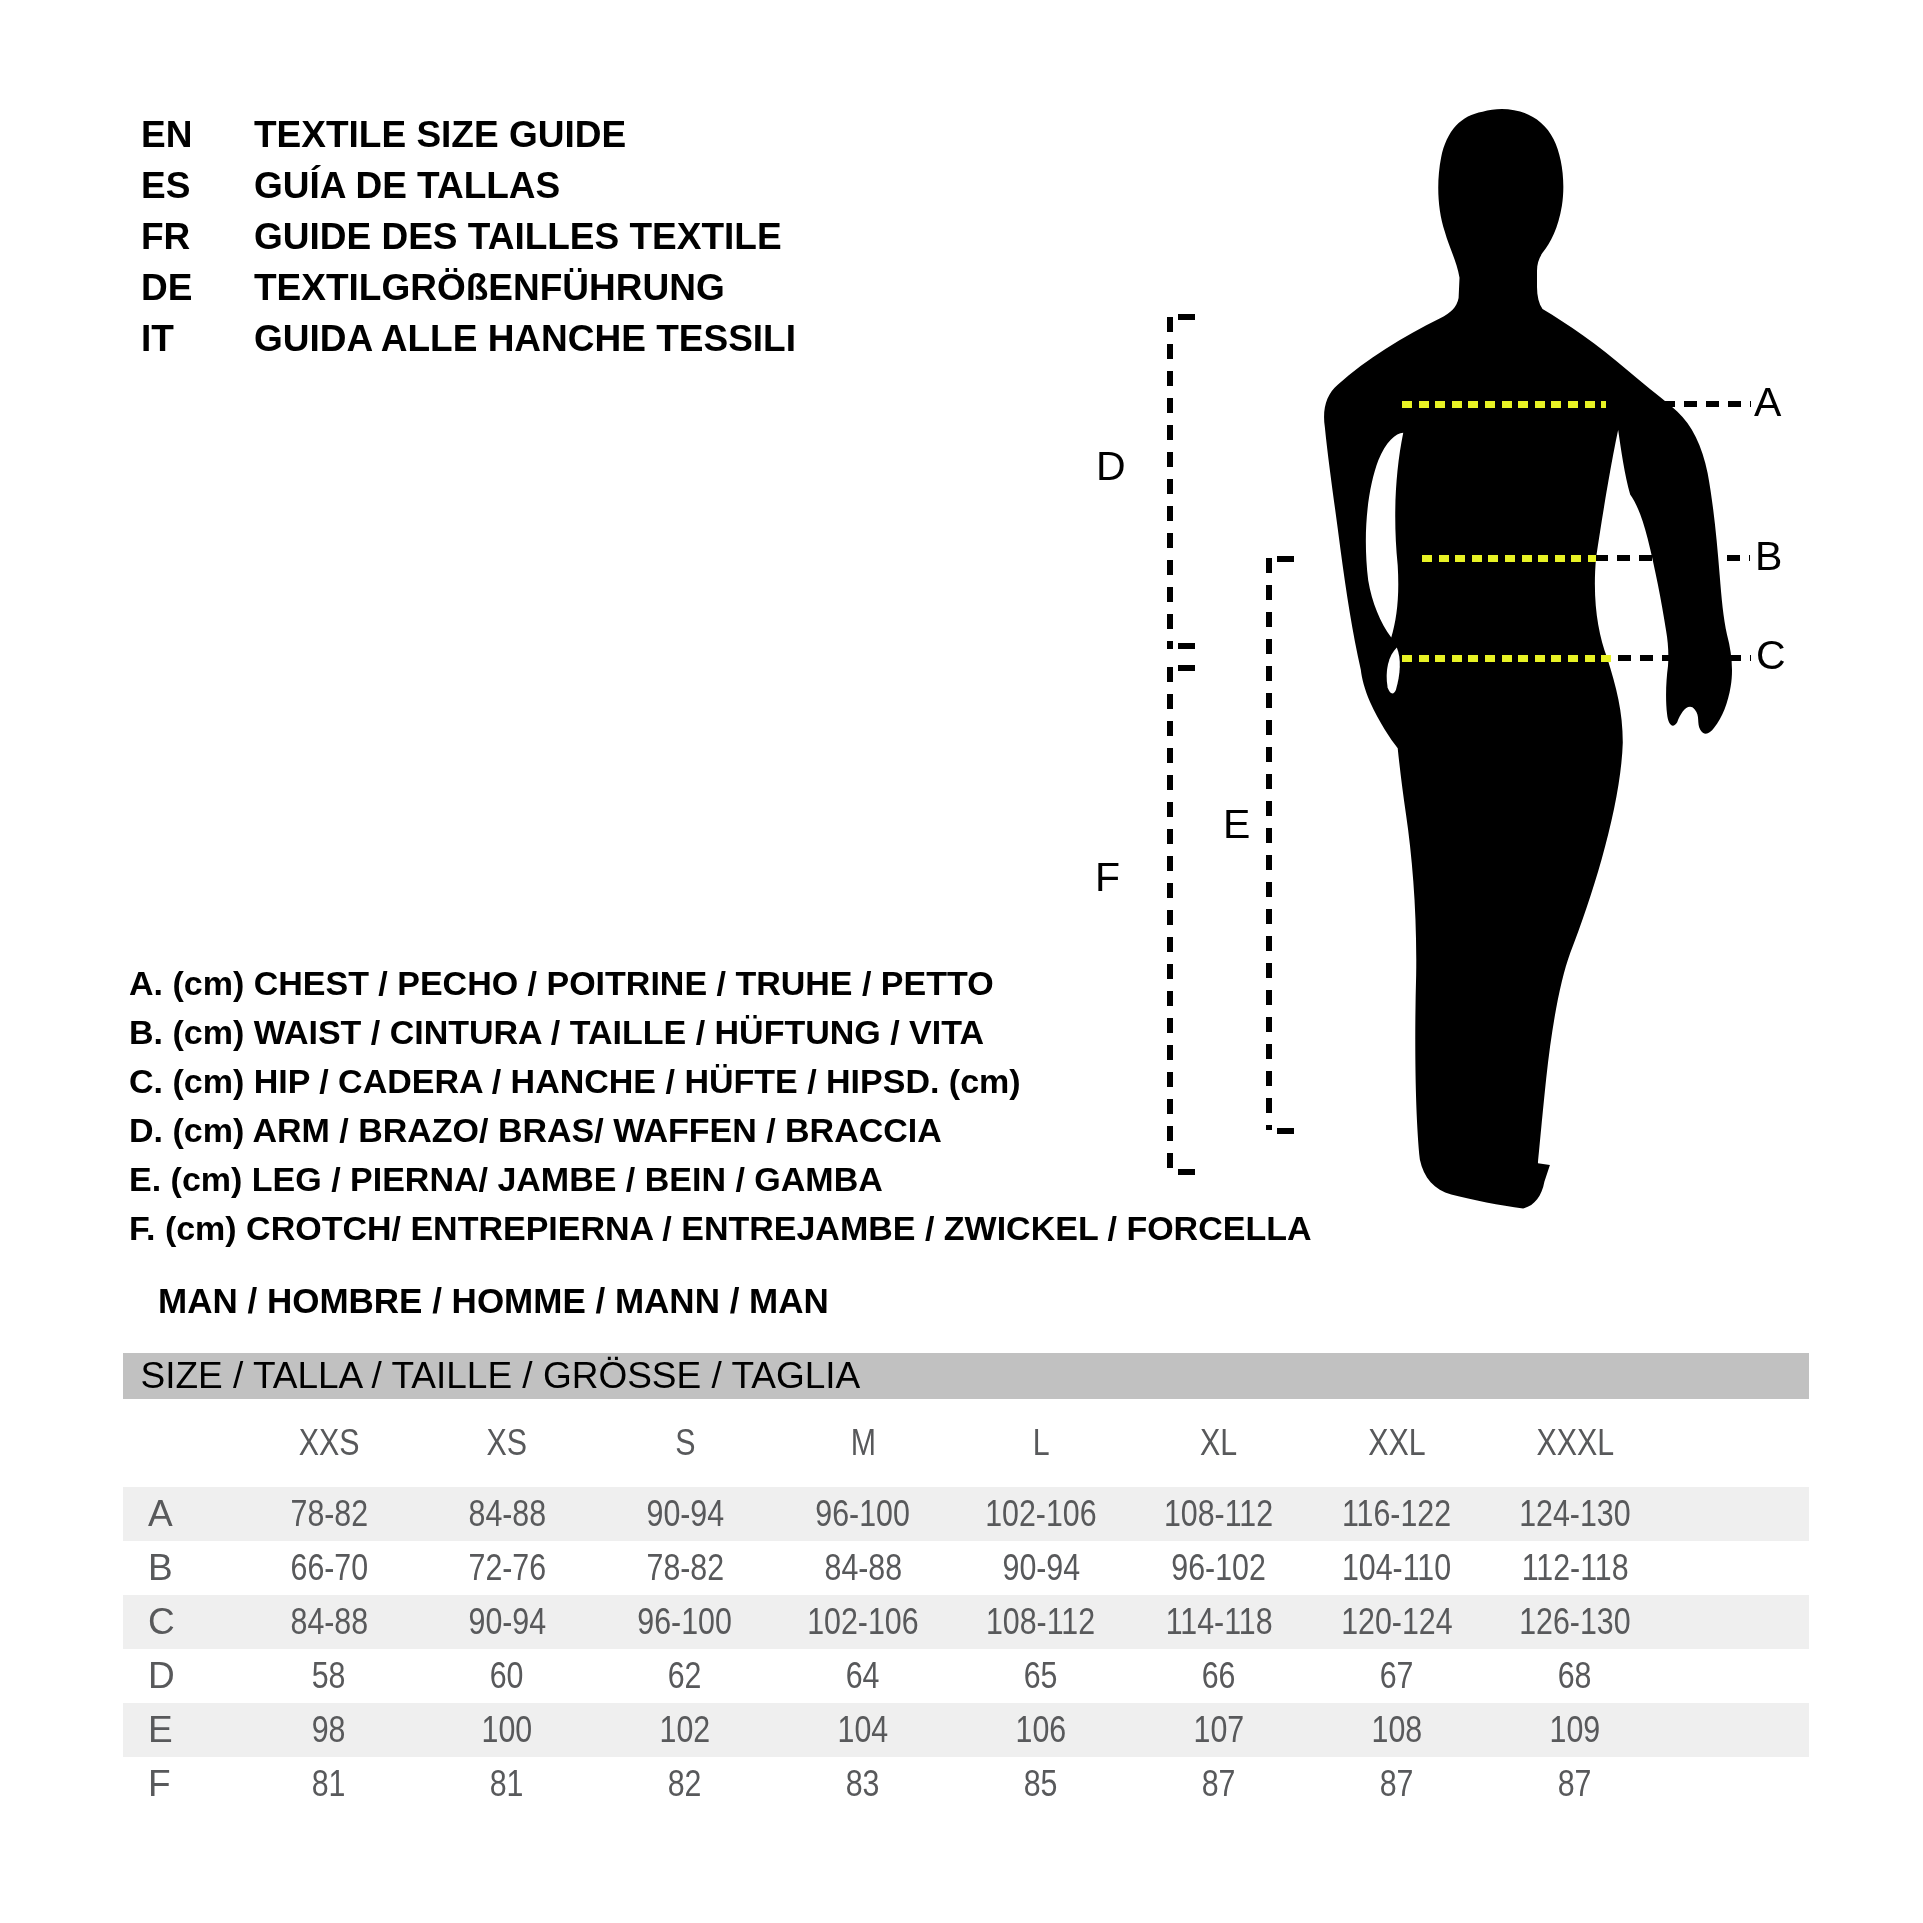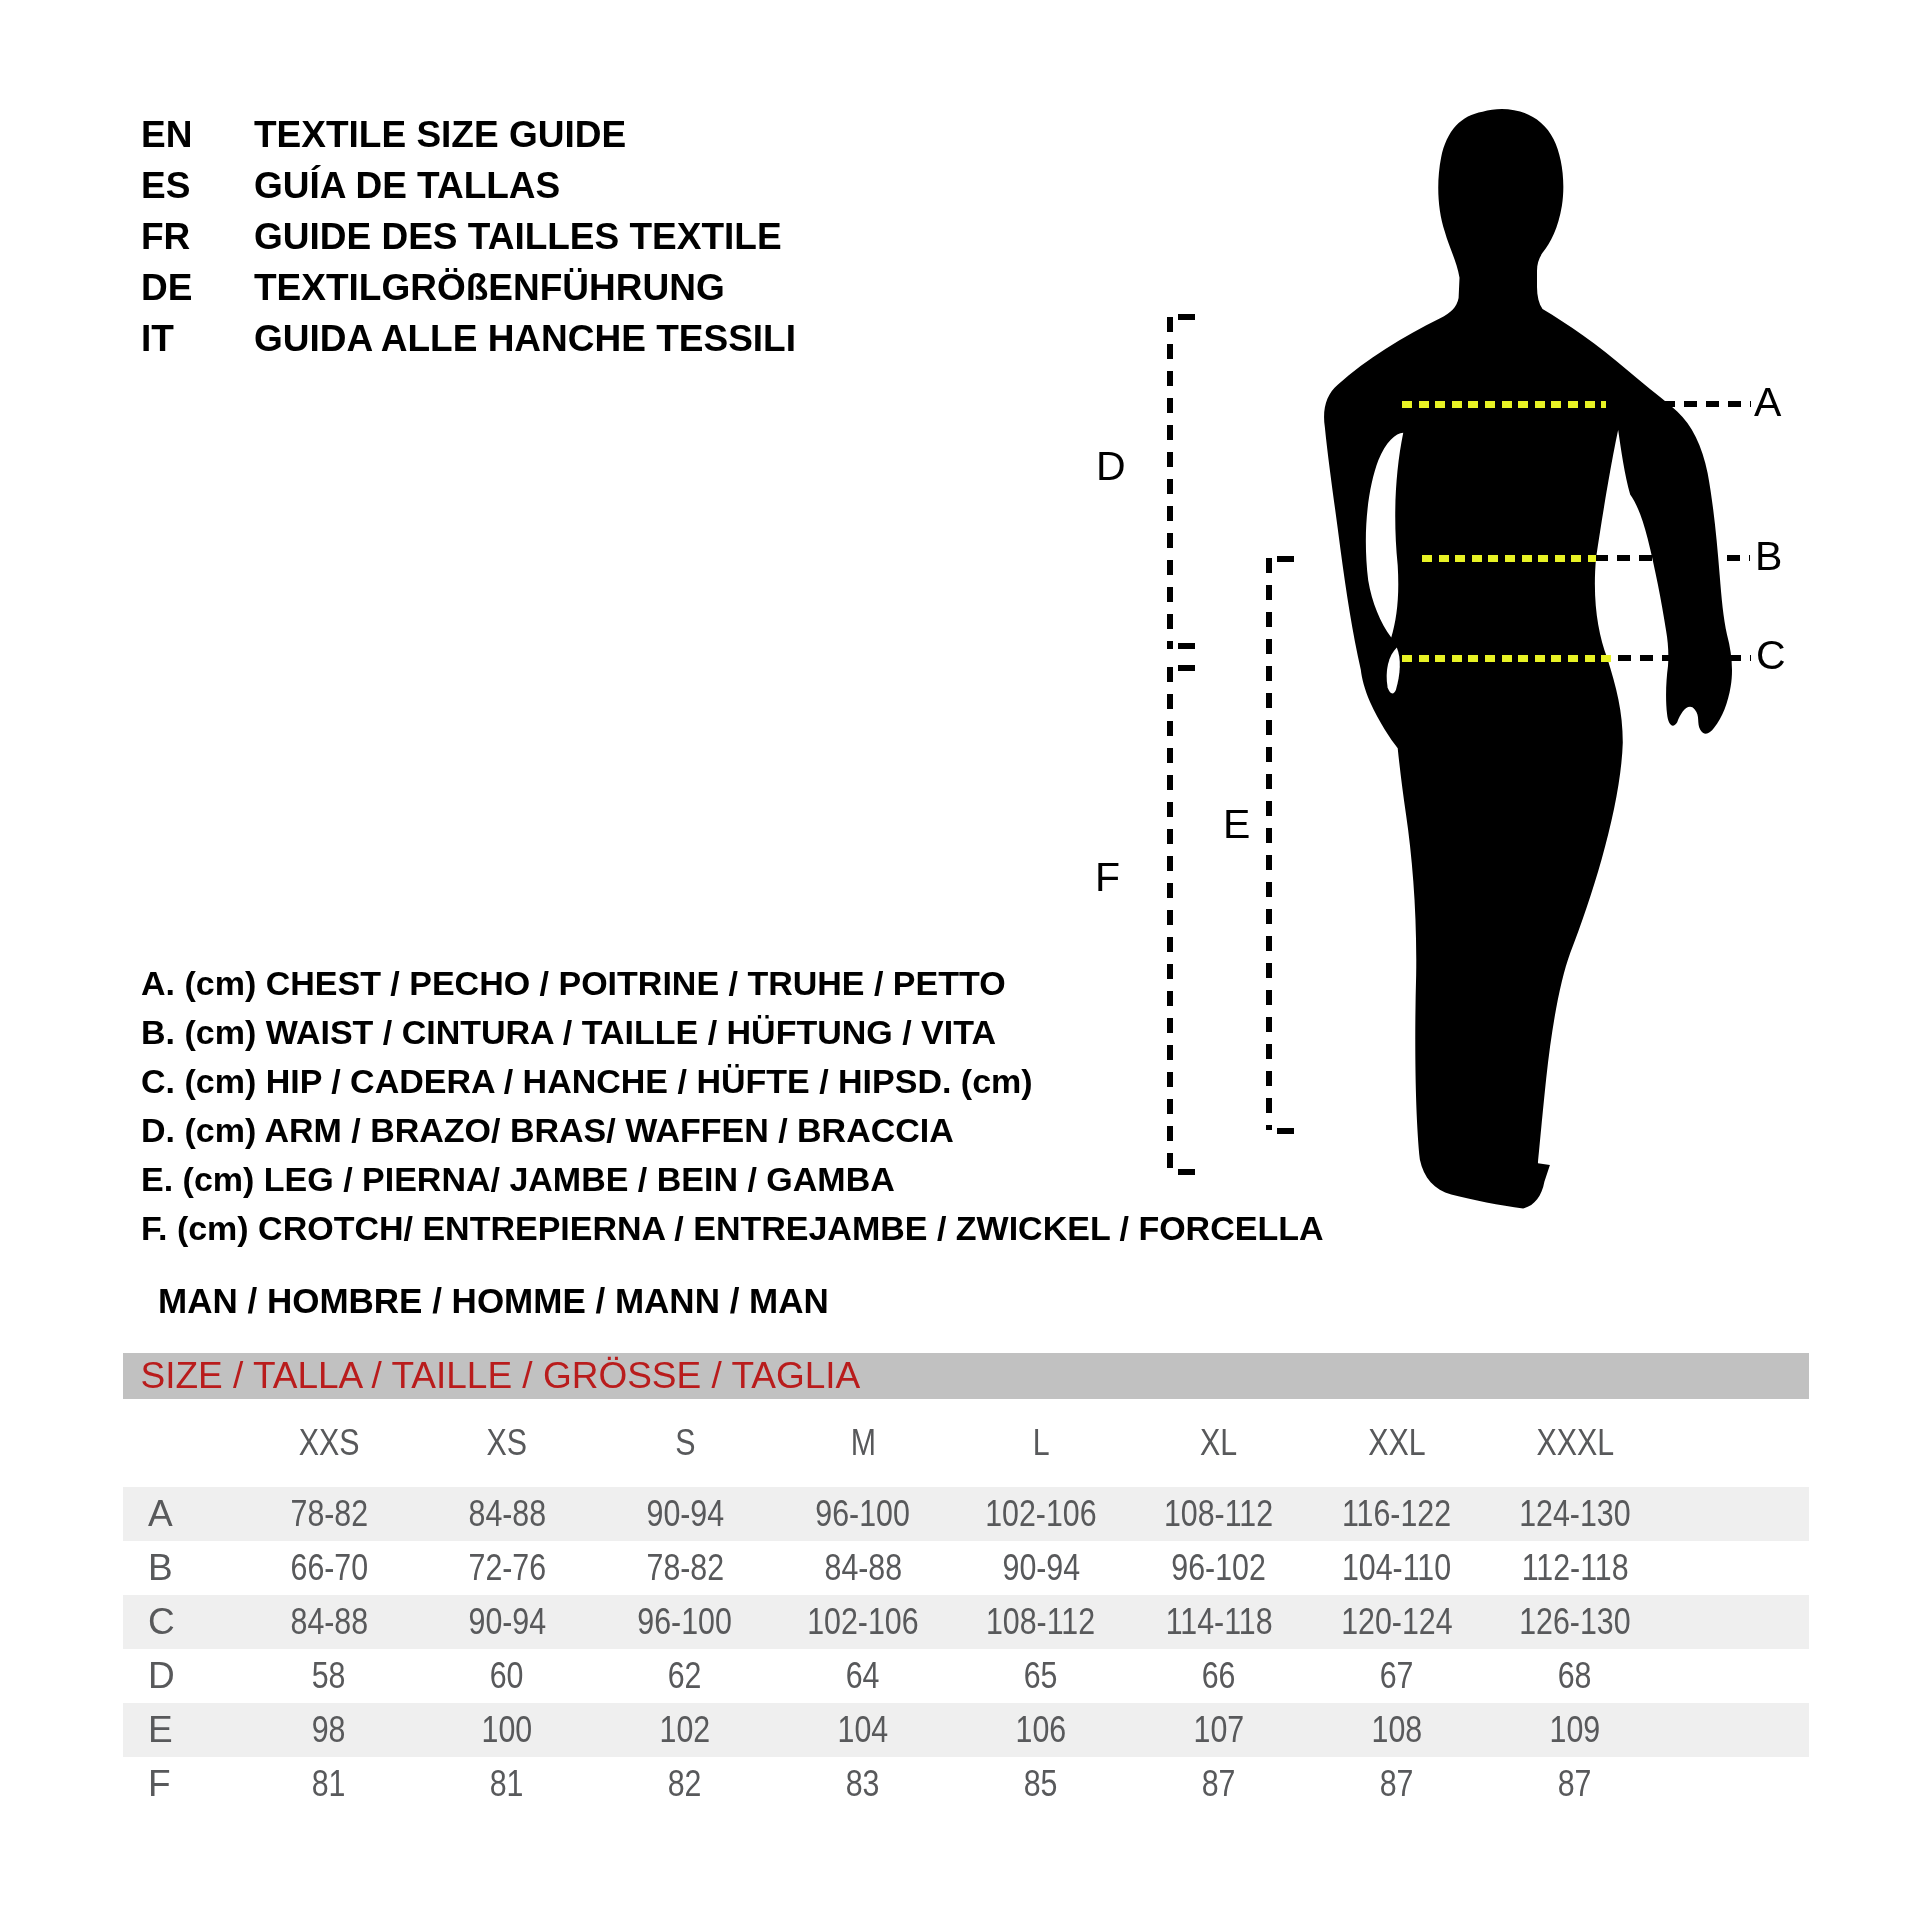--- a/index.html
+++ b/index.html
@@ -7,36 +7,36 @@
        font-family:"Liberation Sans","DejaVu Sans",sans-serif;color:#000;}
   .abs{position:absolute;}
 
   
   .lang-block{left:141px;top:109px;font-size:37px;font-weight:700;line-height:51px;}
   .lang-row{display:flex;}
   .lang-code{width:113px;}
   .lang-label{white-space:nowrap;}
 
   
-  .legend-block{left:141px;top:959px;font-size:34px;font-weight:700;line-height:49px;white-space:nowrap;}
+  .legend-block{left:129px;top:959px;font-size:34px;font-weight:700;line-height:49px;white-space:nowrap;}
 
   
   .category-title{left:141px;top:1281px;font-size:35px;font-weight:700;white-space:nowrap;margin-left:17px;}
 
   
   .figure-svg{left:1311px;top:102px;width:452px;height:1117px;z-index:2;}
   .hline{height:5.5px;z-index:1;background:repeating-linear-gradient(90deg,#000 0 13px,transparent 13px 22px);}
   .yline{height:6.5px;z-index:3;background:repeating-linear-gradient(90deg,var(--yellow) 0 10px,transparent 10px 16.6px);}
   .vline{width:5.5px;z-index:1;background:repeating-linear-gradient(180deg,#000 0 14.8px,transparent 14.8px 27px);}
   .tick{width:16.6px;height:5.5px;background:#000;z-index:1;}
   .mlabel{font-size:41px;font-weight:400;z-index:4;line-height:46px;}
 
   
   .size-table{left:123px;top:1353px;width:1686px;font-size:37px;color:#58595b;}
-  .band{height:46px;line-height:46px;background:#c1c1c1;color:#b91c1c;padding-left:17.5px;
+  .band{height:46px;line-height:46px;background:#c1c1c1;color:#000000;padding-left:17.5px;
         font-size:37px;white-space:nowrap;}
   .trow{display:grid;grid-template-columns:117px repeat(8,178px) 1fr;align-items:center;}
   .sizes-row{height:88px;}
   .drow{height:54px;}
   .stripe{background:#efefef;}
   .cell{text-align:center;}
   .label-cell{text-align:left;padding-left:25px;}
   .num{display:inline-block;transform:scaleX(0.82);transform-origin:50% 50%;white-space:nowrap;}
 </style>
 </head>

